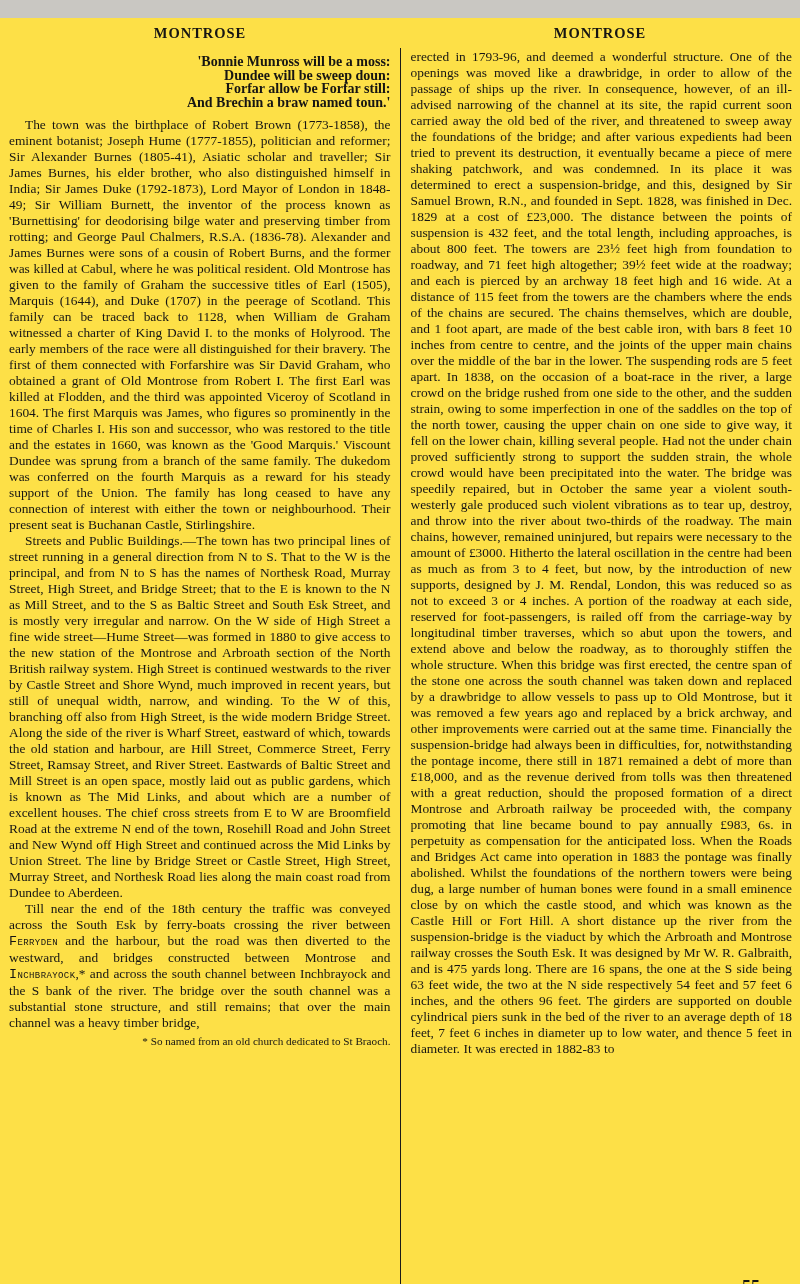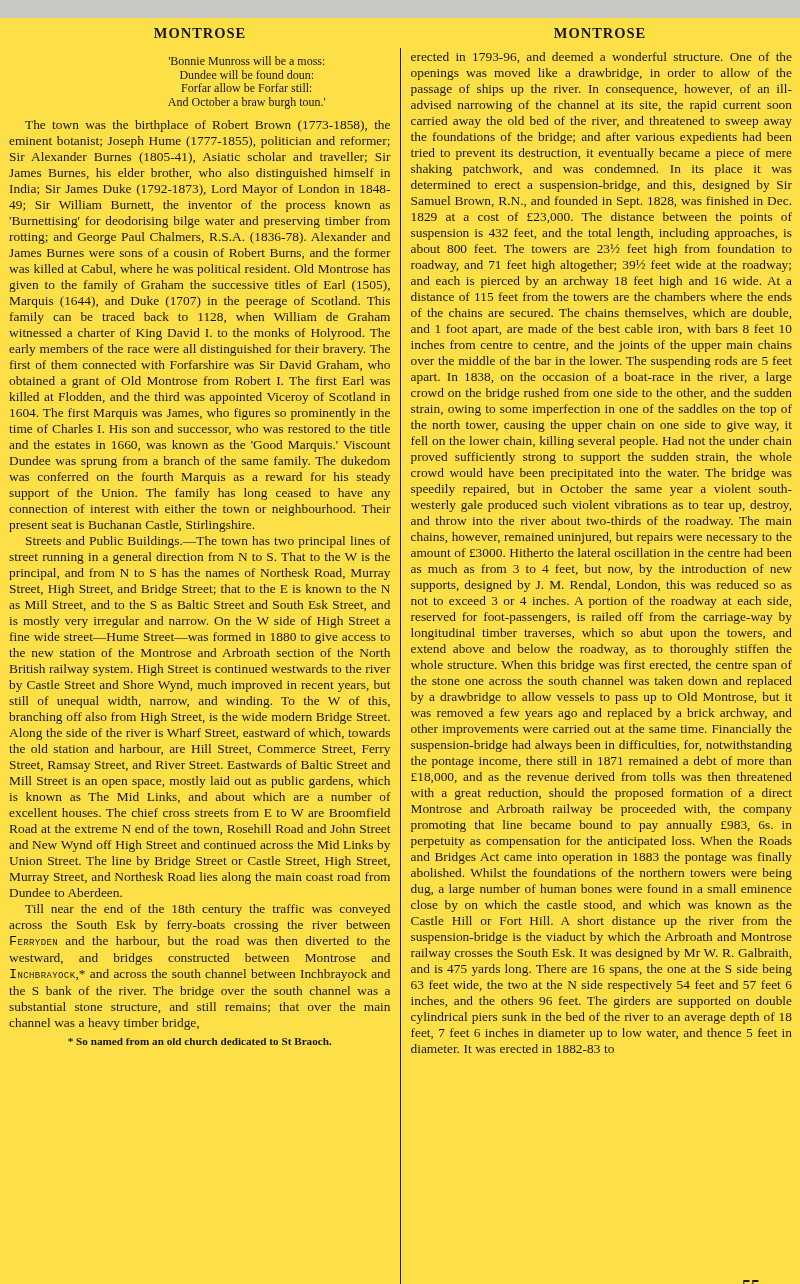--- a/index.html
+++ b/index.html
@@ -50,31 +50,30 @@
     font-size: 13.4px;
     line-height: 16px;
     text-align: justify;
     word-spacing: 0.2px;
   }
   .indent { text-indent: 16px; }
   .i { }
   .sc { font-variant: small-caps; letter-spacing: 0.4px; font-family: Liberation Mono, monospace; }
   .poem {
     margin: 6px 0 8px 94px;
-    font-size: 12px;
+    font-size: 14px;
     line-height: 13.6px;
-    font-weight: normal;
-    text-align: center;
+    font-weight: bold;
+    text-align: right;
   }
   .poem .poem-line { white-space: nowrap; }
   .footnote {
     margin-top: 4px;
     font-size: 11.2px;
-    text-align: center;
-    font-weight: bold;
+    text-align: right;
   }
   .pagenum {
     position: absolute;
     right: 40px;
     bottom: 4px;
     font-weight: bold;
     font-size: 18px;
   }
 </style>
 </head>
@@ -88,23 +87,23 @@
   </div>
 
   <div class="divider"></div>
 
   <div class="cols">
 
     <div class="col">
 
       <div class="poem">
         <div class="poem-line">'Bonnie Munross will be a moss:</div>
-        <div class="poem-line">Dundee will be found doun:</div>
+        <div class="poem-line">Dundee will be sweep doun:</div>
         <div class="poem-line">Forfar allow be Forfar still:</div>
-        <div class="poem-line">And October a braw burgh toun.'</div>
+        <div class="poem-line">And Brechin a braw named toun.'</div>
       </div>
 
       <p class="indent">The town was the birthplace of Robert Brown (1773-1858), the eminent botanist; Joseph Hume (1777-1855), politician and reformer; Sir Alexander Burnes (1805-41), Asiatic scholar and traveller; Sir James Burnes, his elder brother, who also distinguished himself in India; Sir James Duke (1792-1873), Lord Mayor of London in 1848-49; Sir William Burnett, the inventor of the process known as 'Burnettising' for deodorising bilge water and preserving timber from rotting; and George Paul Chalmers, R.S.A. (1836-78). Alexander and James Burnes were sons of a cousin of Robert Burns, and the former was killed at Cabul, where he was political resident. Old Montrose has given to the family of Graham the successive titles of Earl (1505), Marquis (1644), and Duke (1707) in the peerage of Scotland. This family can be traced back to 1128, when William de Graham witnessed a charter of King David I. to the monks of Holyrood. The early members of the race were all distinguished for their bravery. The first of them connected with Forfarshire was Sir David Graham, who obtained a grant of Old Montrose from Robert I. The first Earl was killed at Flodden, and the third was appointed Viceroy of Scotland in 1604. The first Marquis was James, who figures so prominently in the time of Charles I. His son and successor, who was restored to the title and the estates in 1660, was known as the 'Good Marquis.' Viscount Dundee was sprung from a branch of the same family. The dukedom was conferred on the fourth Marquis as a reward for his steady support of the Union. The family has long ceased to have any connection of interest with either the town or neighbourhood. Their present seat is Buchanan Castle, Stirlingshire.</p>
       <p class="indent"><span class="i">Streets and Public Buildings.</span><span>—The town has two principal lines of street running in a general direction from N to S. That to the W is the principal, and from N to S has the names of Northesk Road, Murray Street, High Street, and Bridge Street; that to the E is known to the N as Mill Street, and to the S as Baltic Street and South Esk Street, and is mostly very irregular and narrow. On the W side of High Street a fine wide street—Hume Street—was formed in 1880 to give access to the new station of the Montrose and Arbroath section of the North British railway system. High Street is continued westwards to the river by Castle Street and Shore Wynd, much improved in recent years, but still of unequal width, narrow, and winding. To the W of this, branching off also from High Street, is the wide modern Bridge Street. Along the side of the river is Wharf Street, eastward of which, towards the old station and harbour, are Hill Street, Commerce Street, Ferry Street, Ramsay Street, and River Street. Eastwards of Baltic Street and Mill Street is an open space, mostly laid out as public gardens, which is known as The Mid Links, and about which are a number of excellent houses. The chief cross streets from E to W are Broomfield Road at the extreme N end of the town, Rosehill Road and John Street and New Wynd off High Street and continued across the Mid Links by Union Street. The line by Bridge Street or Castle Street, High Street, Murray Street, and Northesk Road lies along the main coast road from Dundee to Aberdeen.</span></p>
       <p class="indent"><span>Till near the end of the 18th century the traffic was conveyed across the South Esk by ferry-boats crossing the river between </span><span class="sc">Ferryden</span><span> and the harbour, but the road was then diverted to the westward, and bridges constructed between Montrose and </span><span class="sc">Inchbrayock</span><span>,* and across the south channel between Inchbrayock and the S bank of the river. The bridge over the south channel was a substantial stone structure, and still remains; that over the main channel was a heavy timber bridge,</span></p>
 
       <div class="footnote">* So named from an old church dedicated to St Braoch.</div>
     </div>
 
     <div class="col">

